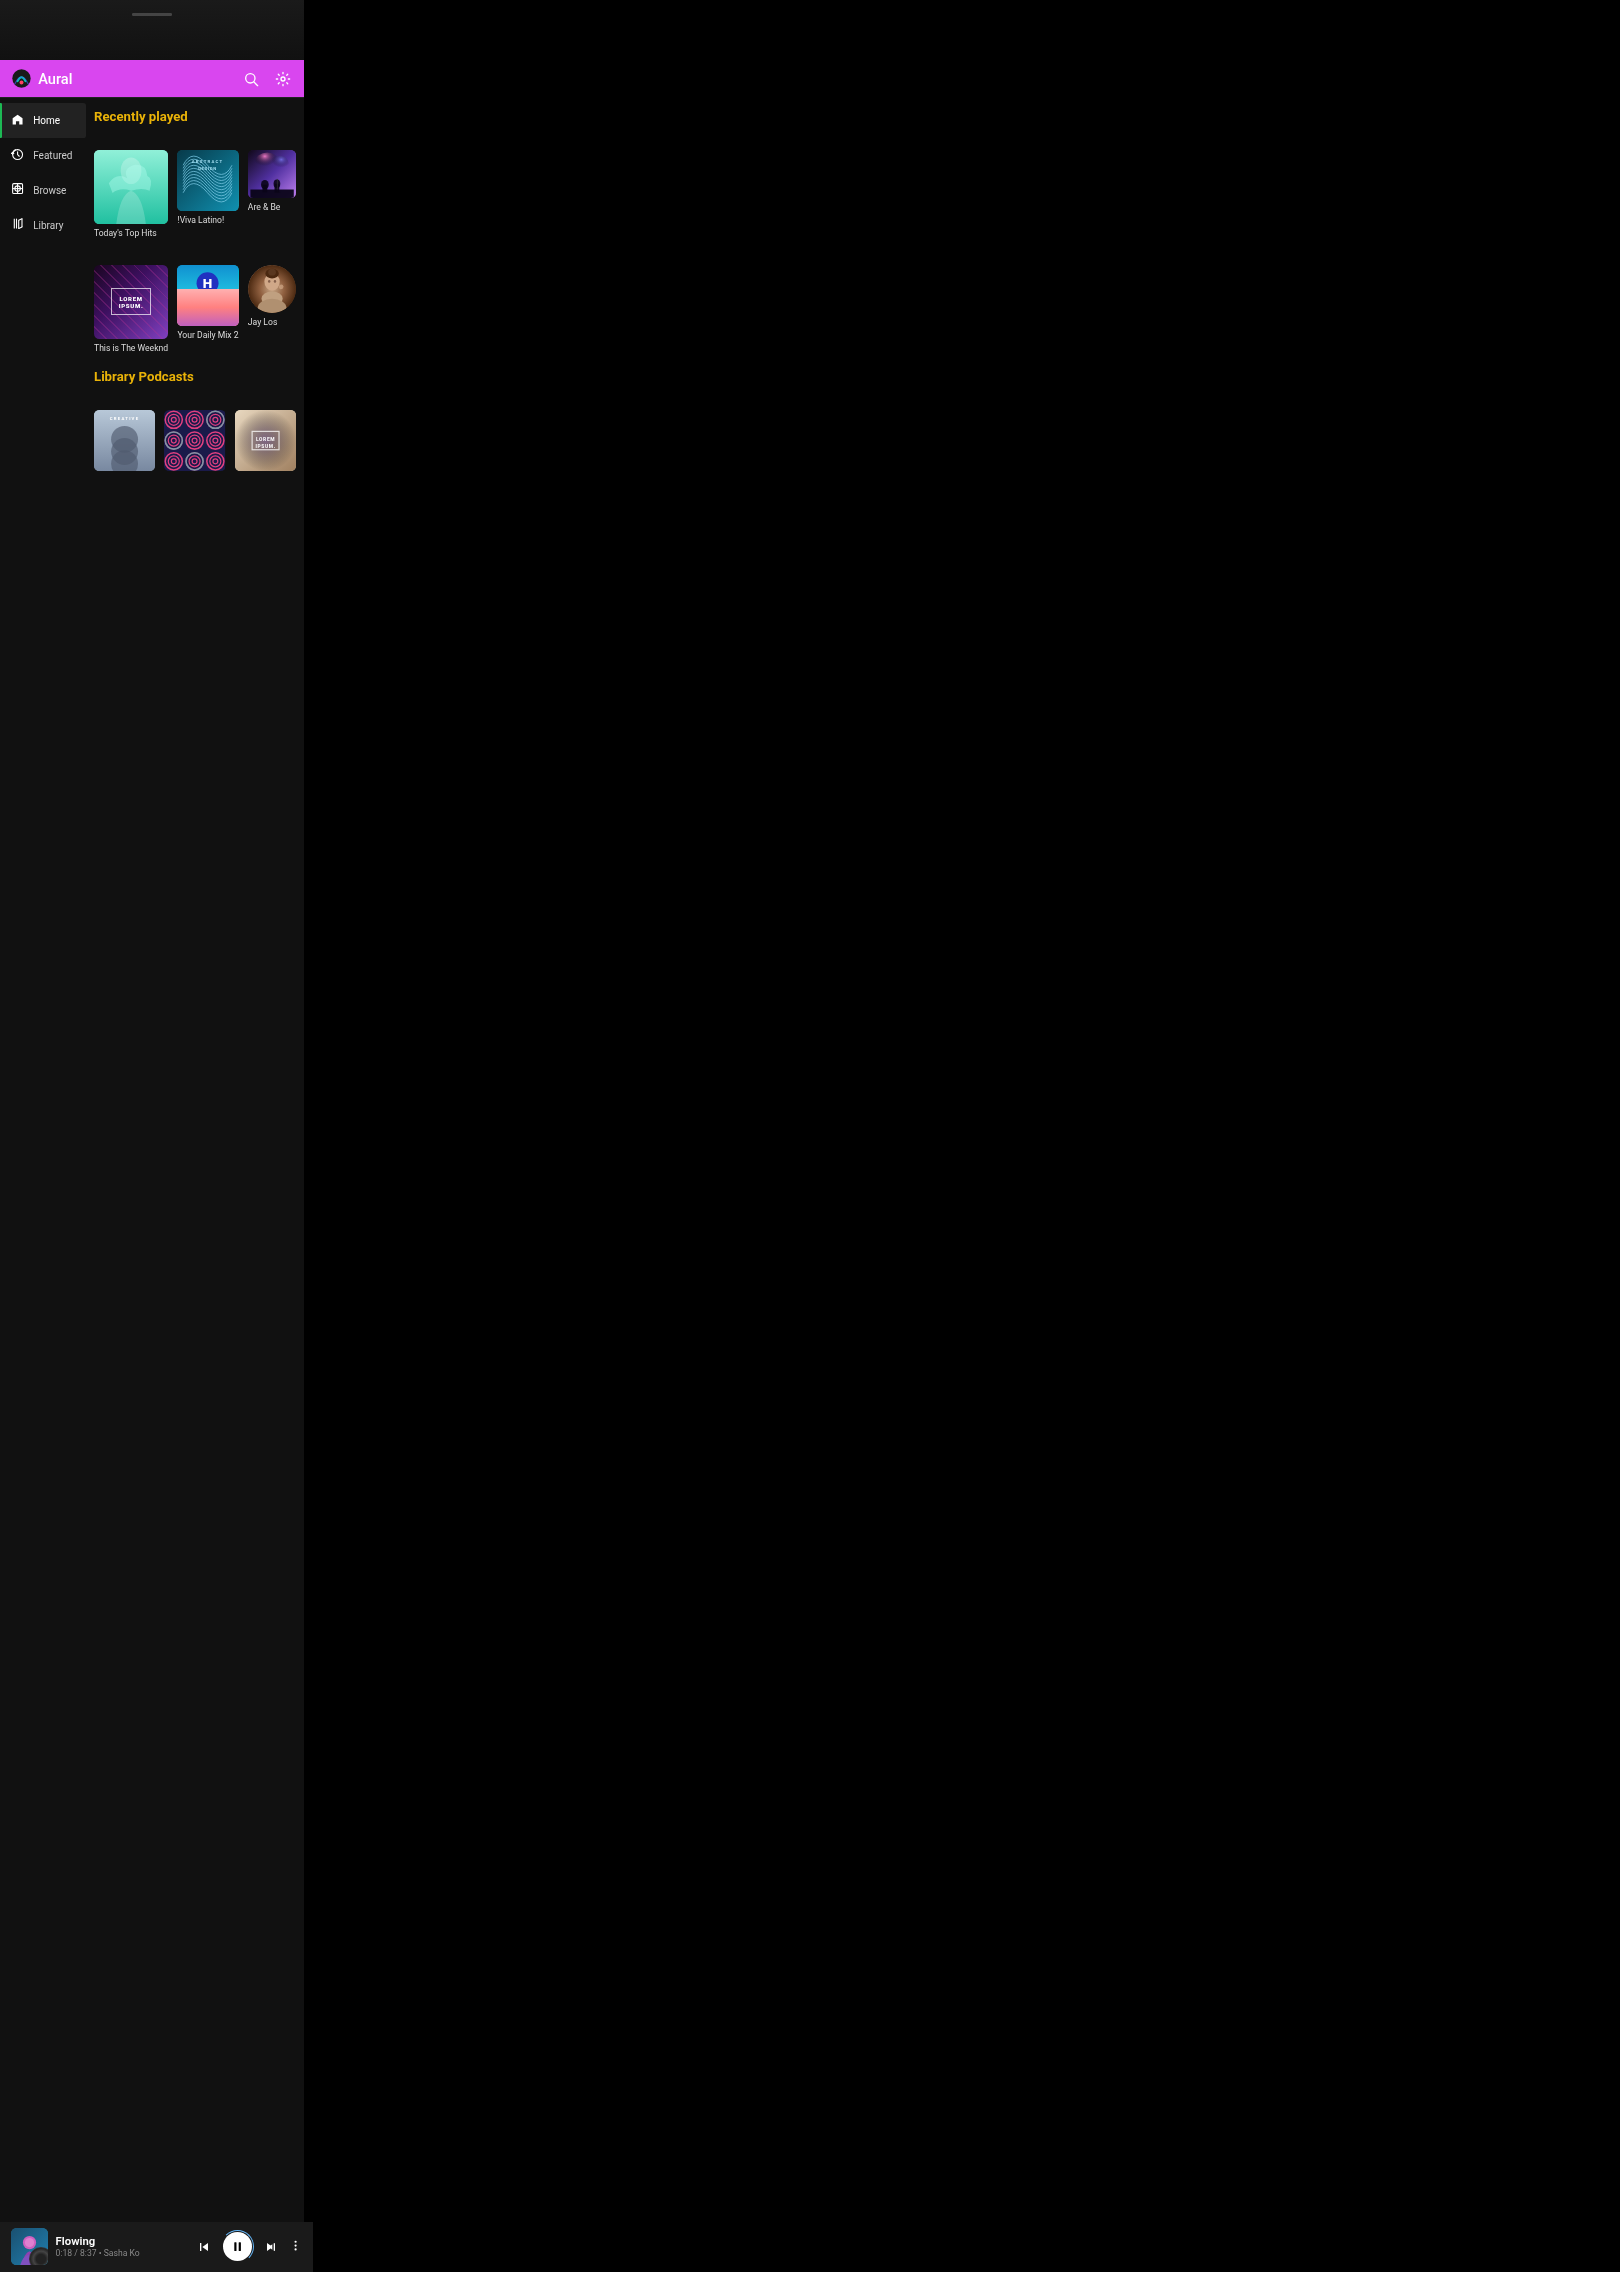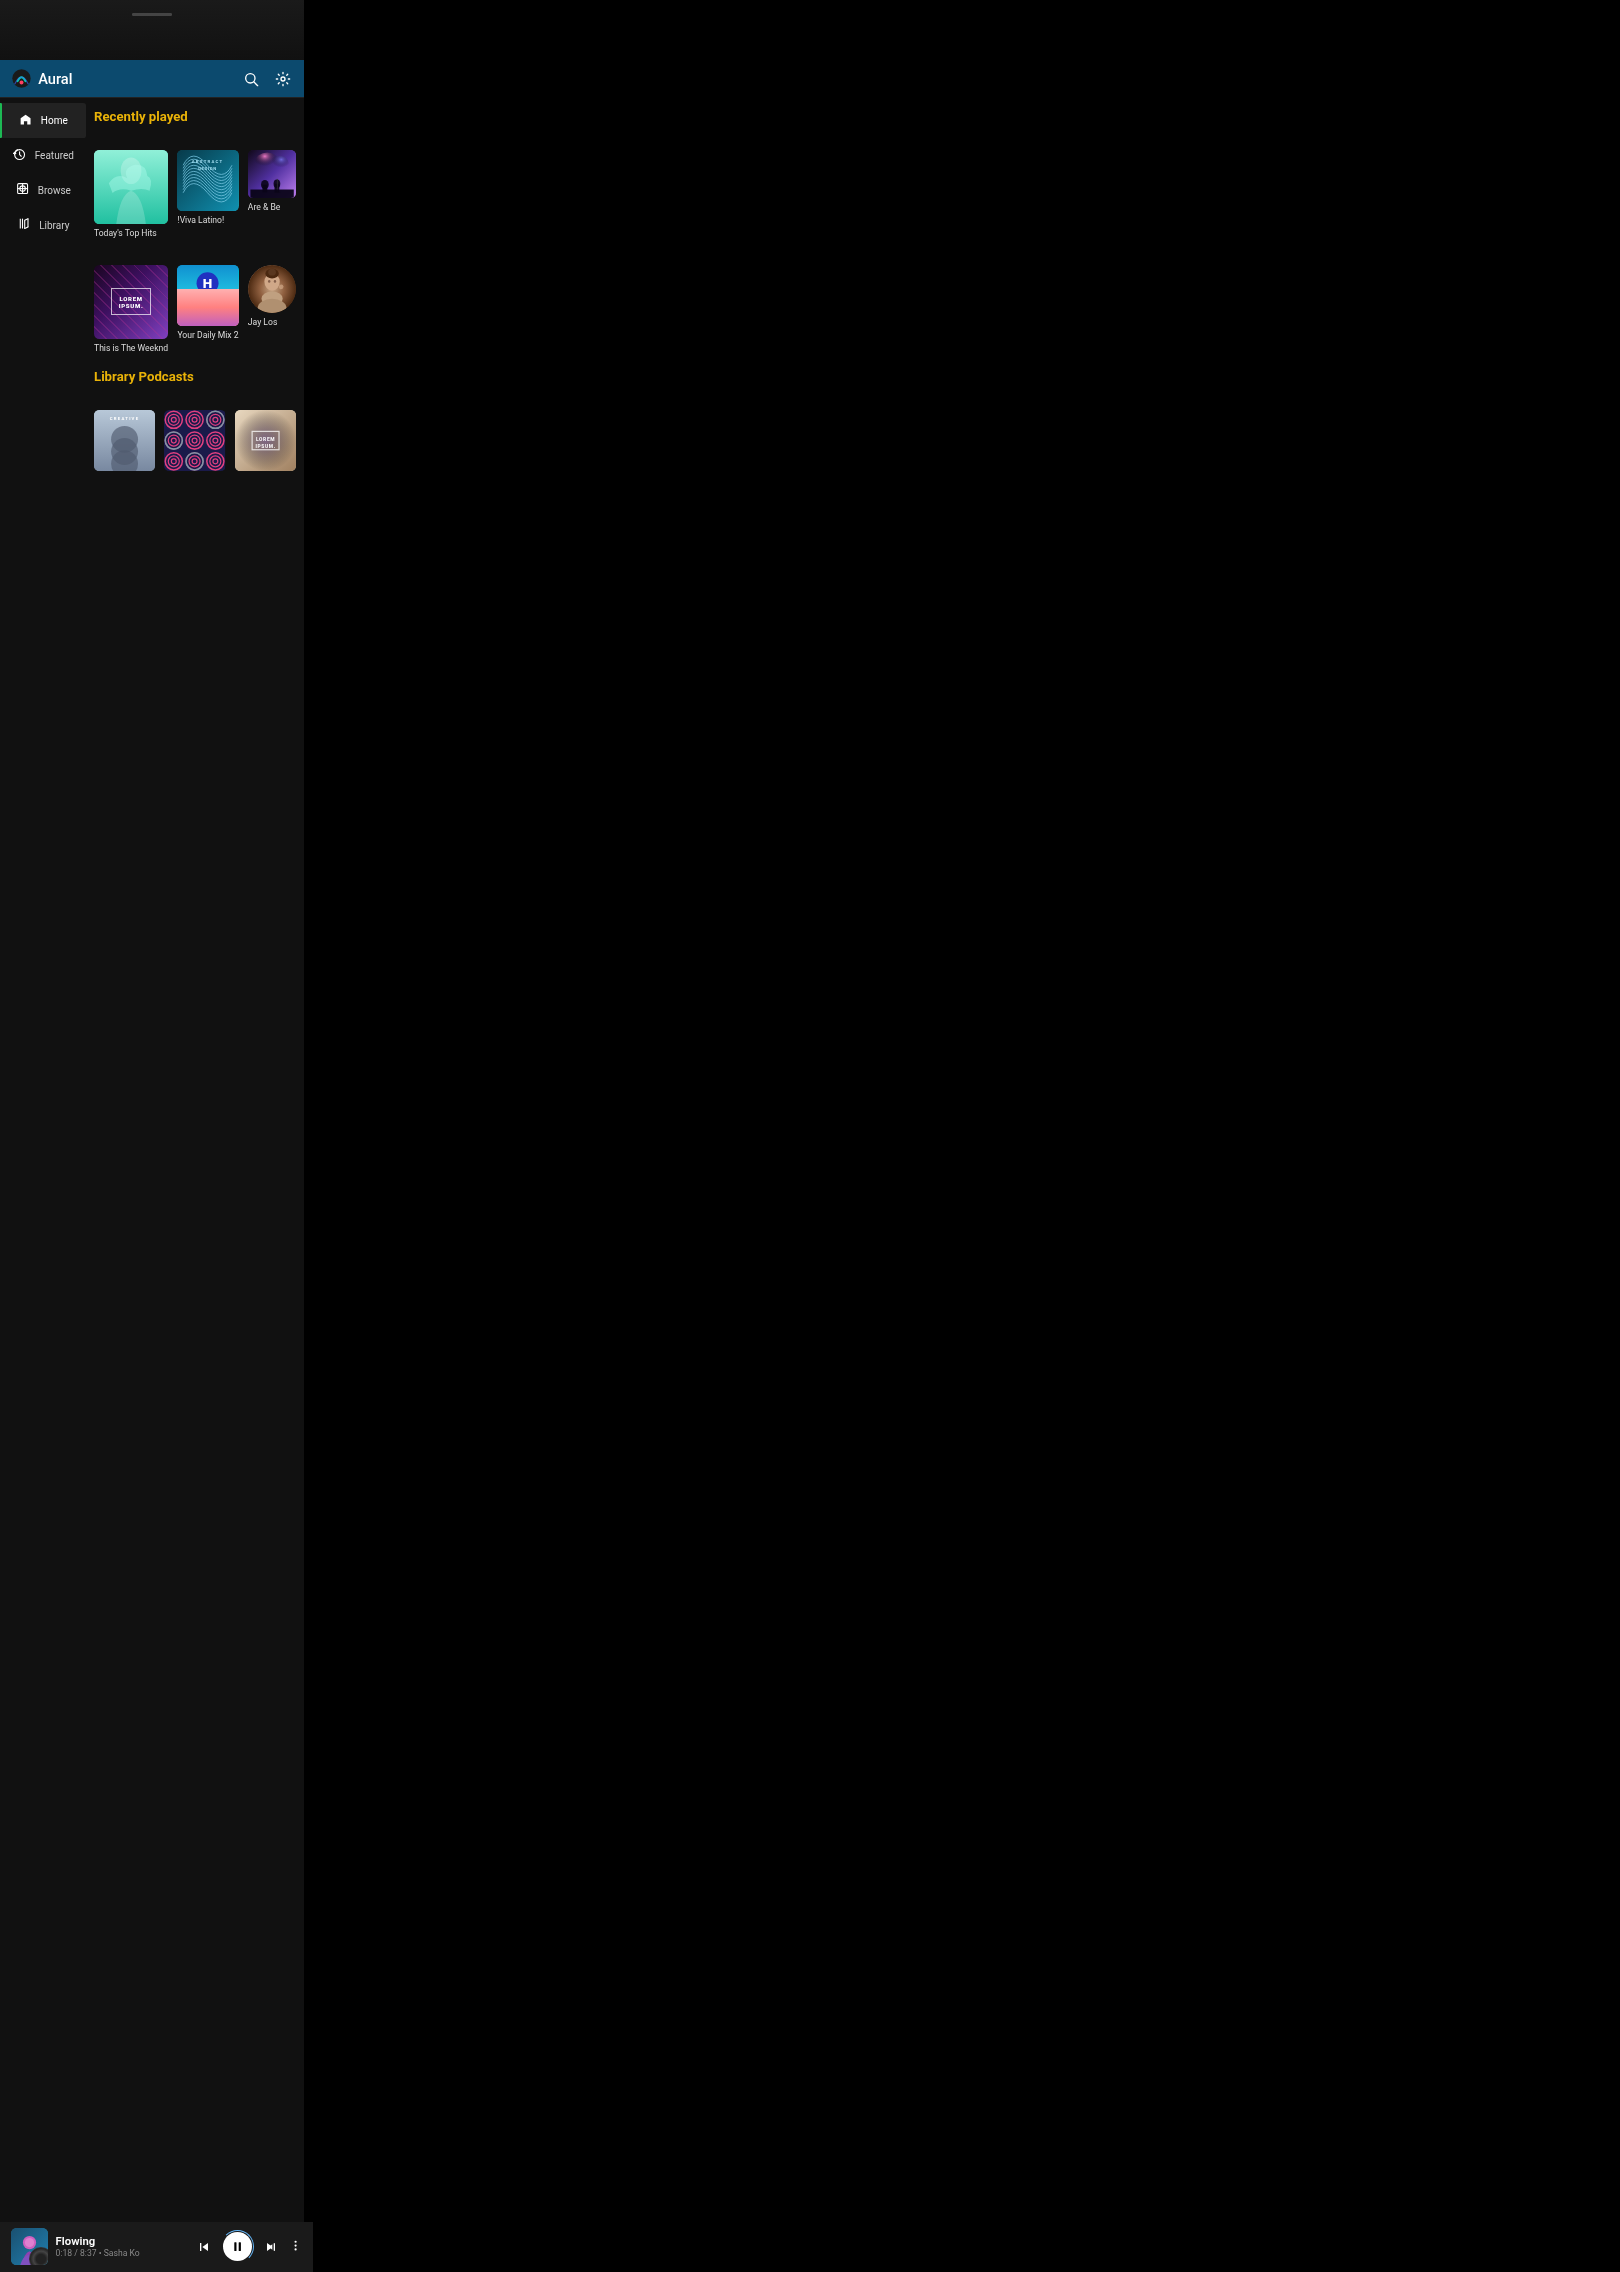--- a/index.html
+++ b/index.html
@@ -28,21 +28,21 @@
       width: 40px; height: 2.6px;
       background: #444;
       border-radius: 1.3px;
     }
 
     
     .app-header {
       display: flex;
       align-items: center;
       padding: 8px 10.6px;
-      background: #0c4a6e;
+      background: #d946ef;
       border-bottom: 0.7px solid #222;
     }
     .app-logo {
       display: flex;
       align-items: center;
       gap: 6.6px;
       flex: 1;
     }
     .logo-icon {
       width: 21px;
@@ -86,21 +86,20 @@
     .sidebar-item {
       display: flex;
       align-items: center;
       gap: 8px;
       padding: 9.3px 10.6px;
       cursor: pointer;
       border-radius: 2.6px;
       color: #ccc;
       font-size: 10px;
       position: relative;
-      justify-content: center;
     }
     .sidebar-item.active {
       color: #fff;
       background: #222;
     }
     .sidebar-item.active::before {
       content: '';
       position: absolute;
       left: 0; top: 0; bottom: 0;
       width: 2px;

